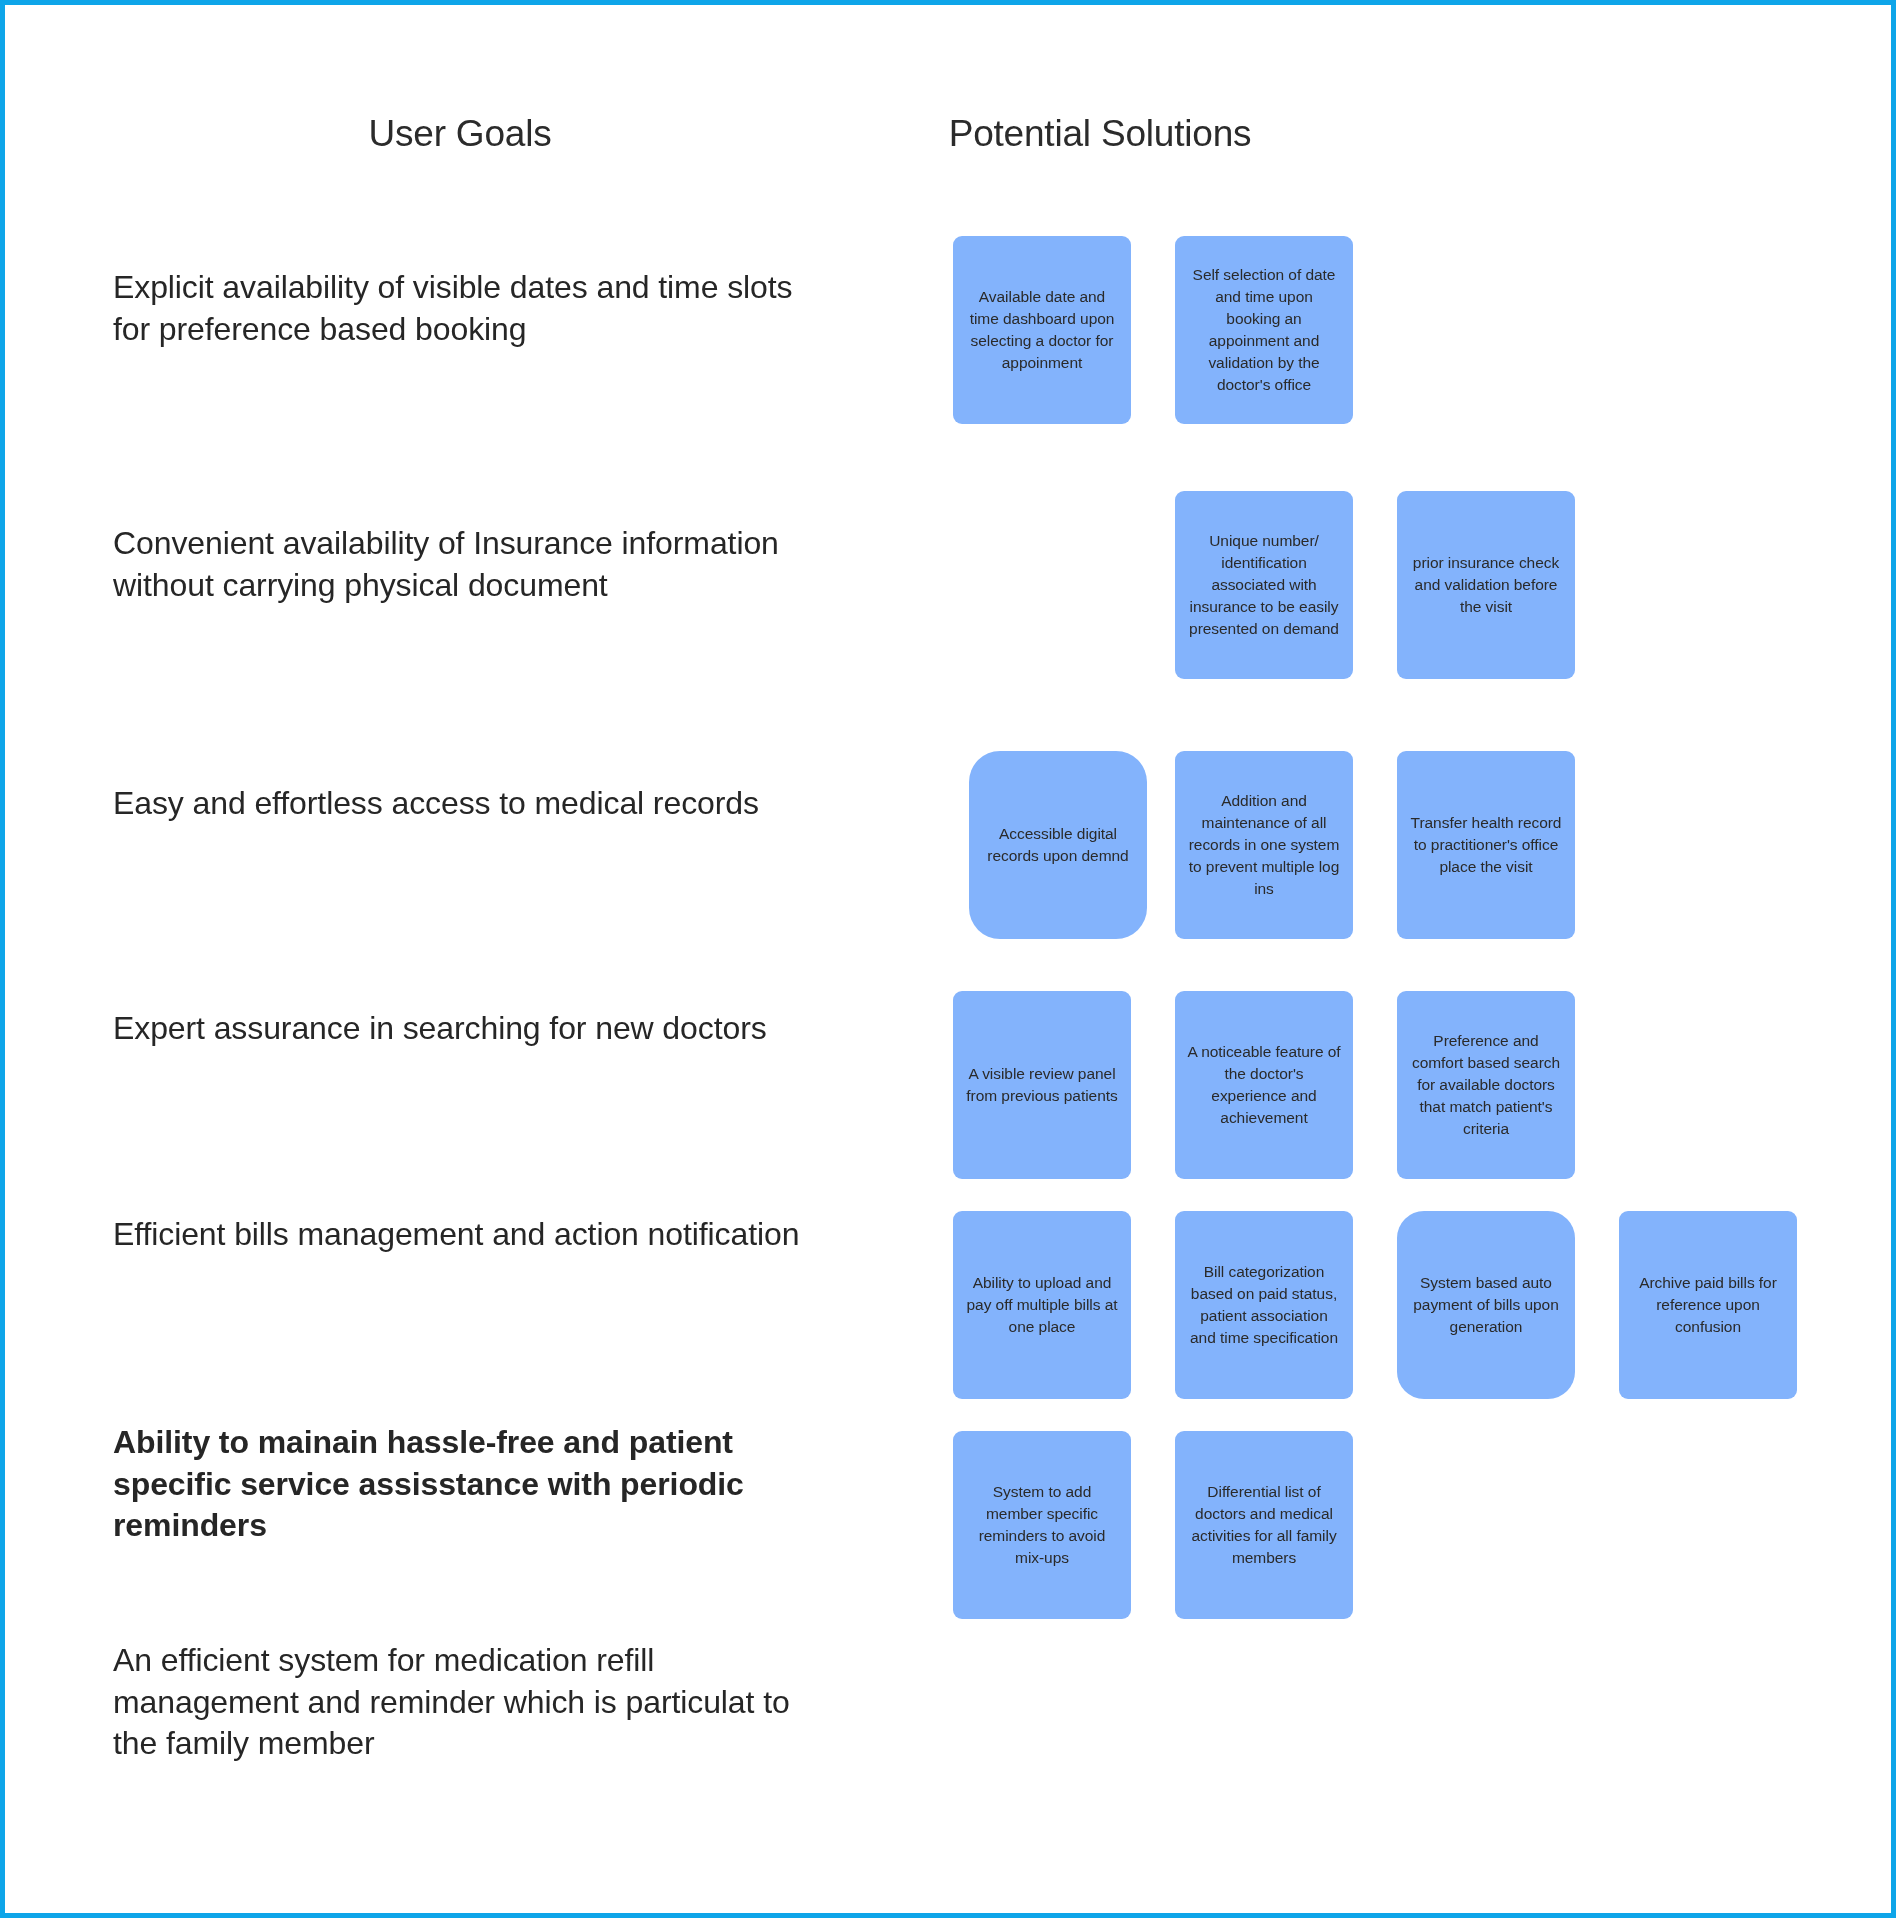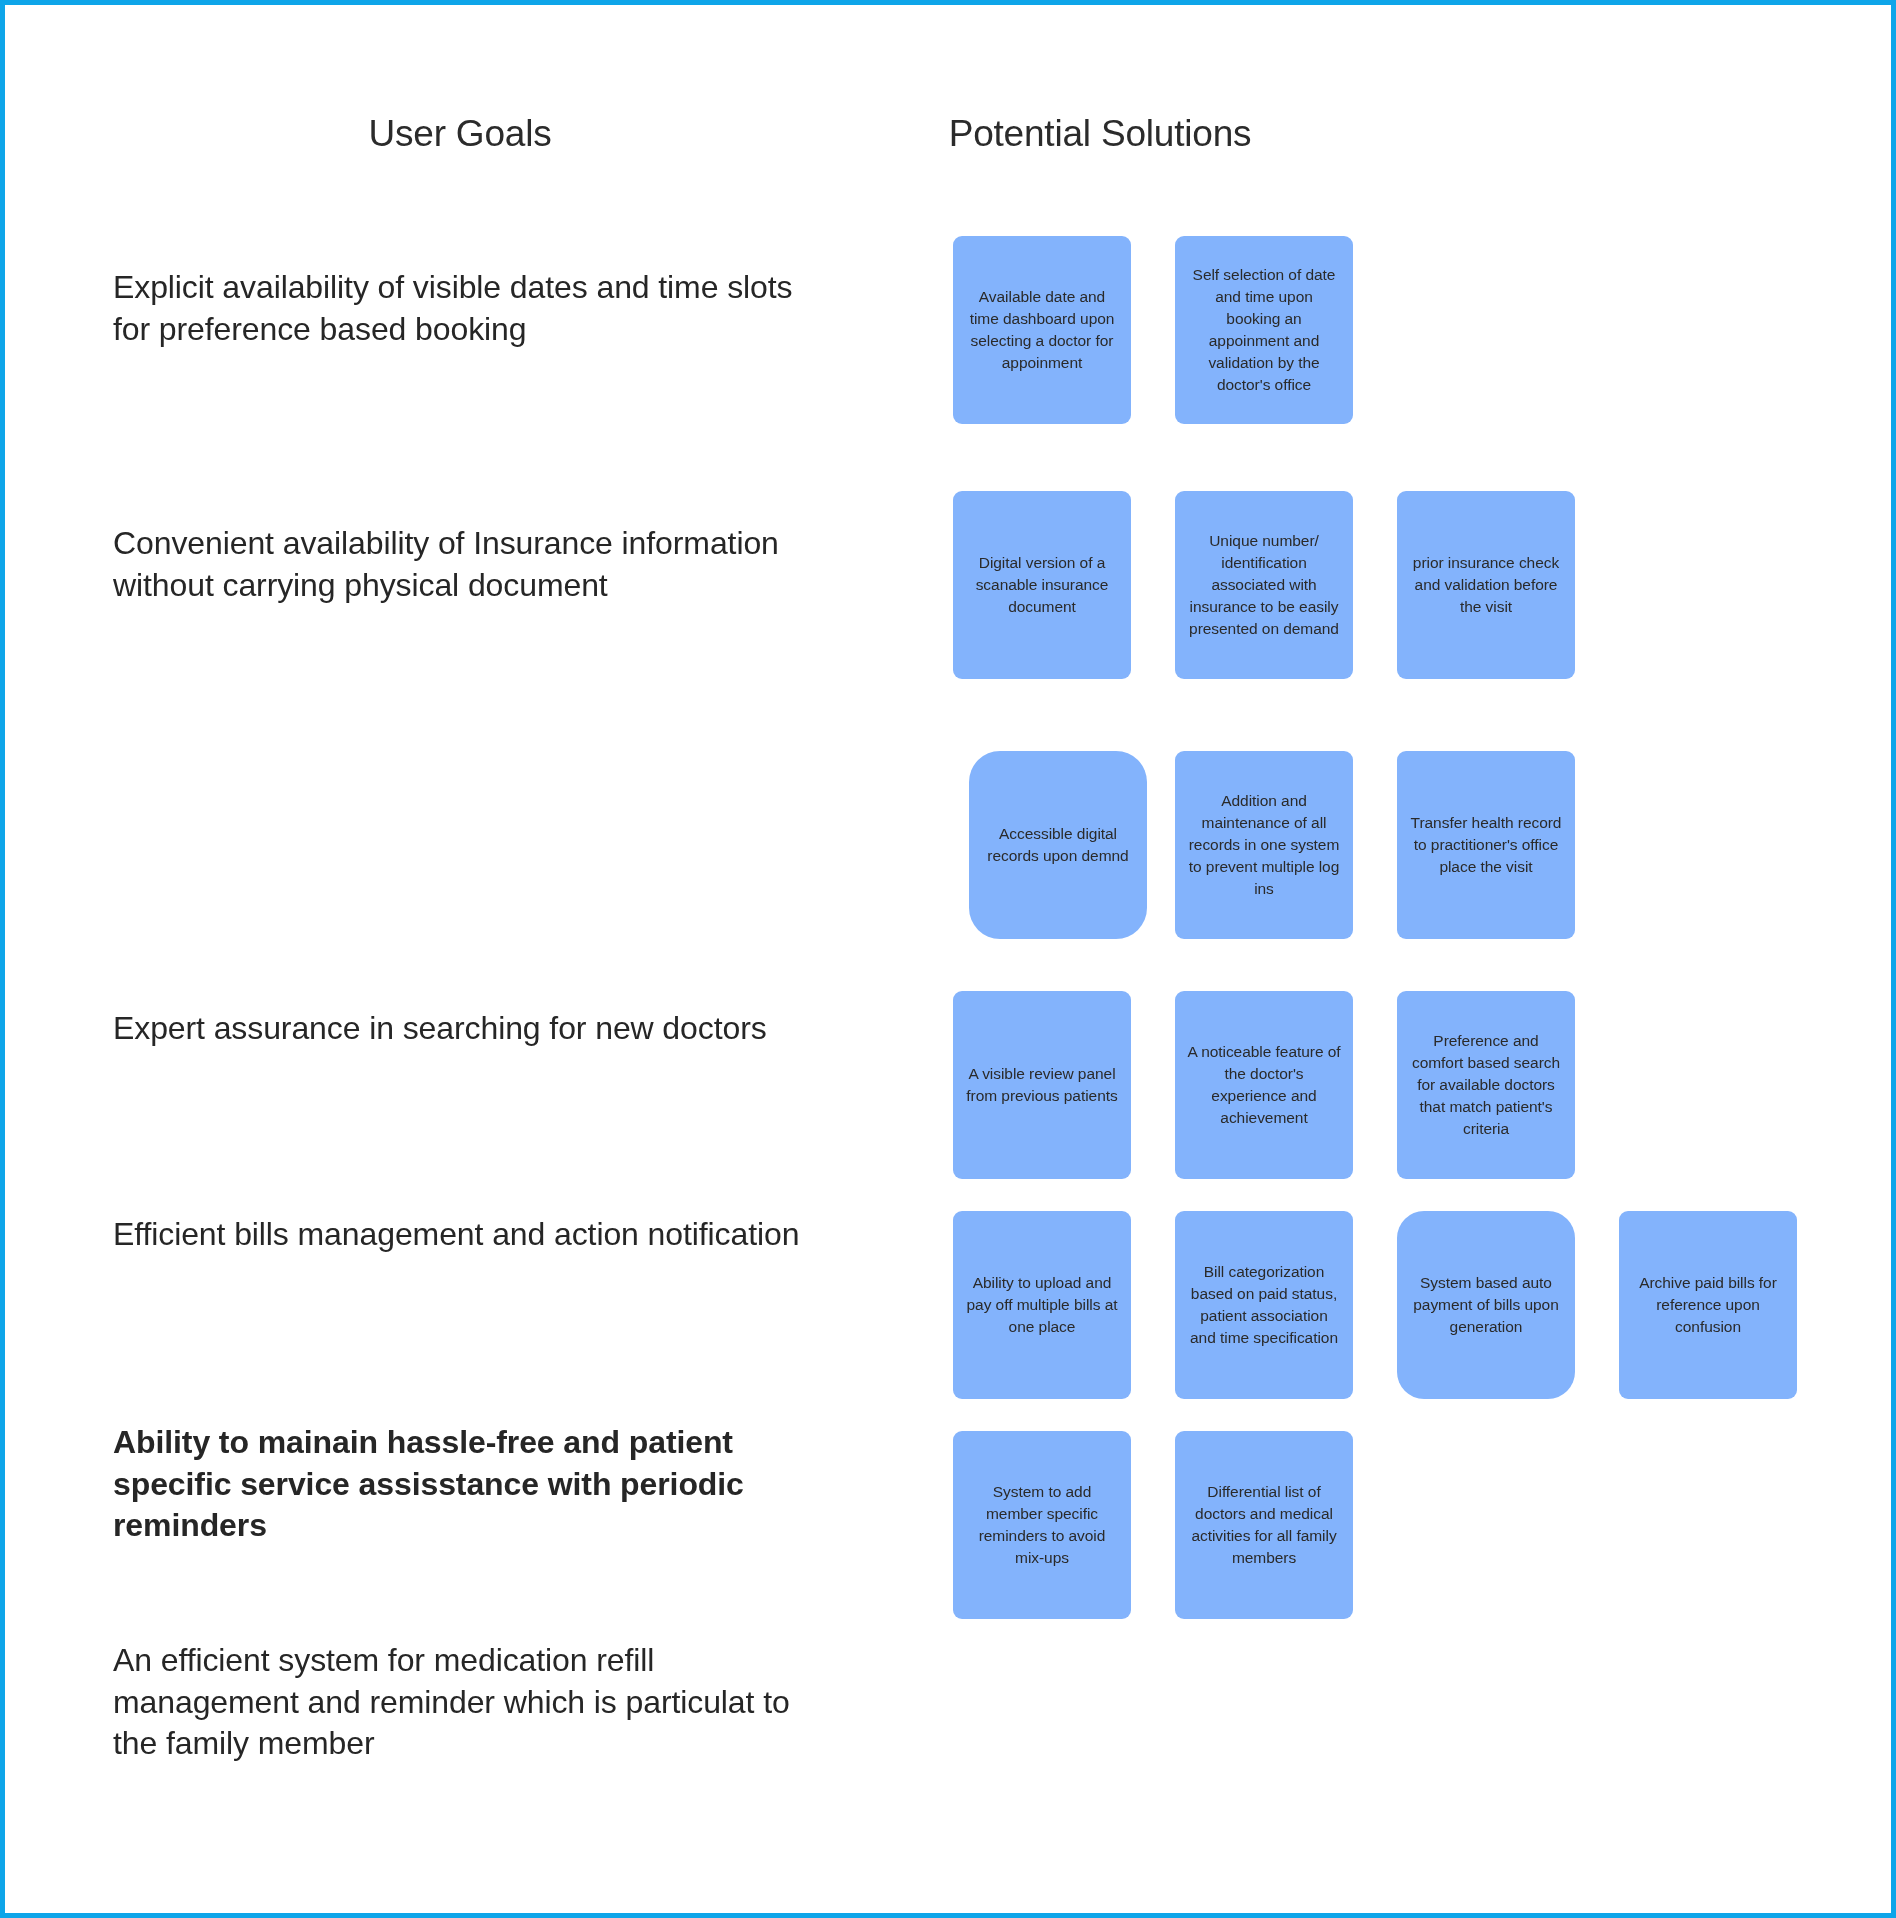--- a/index.html
+++ b/index.html
@@ -104,39 +104,37 @@
 
 <div id="canvas">
 
   <div class="col-header" id="header-user-goals">User Goals</div>
 
   <div class="col-header" id="header-potential-solutions">Potential Solutions</div>
 
   <div id="goals-column">
       <div class="goal-item" style="top: 262px;">Explicit availability of visible dates and time slots for preference based booking</div>
       <div class="goal-item" style="top: 518px;">Convenient availability of Insurance information without carrying physical document</div>
+      <div class="goal-item" style="top: 778px;">Easy and effortless access to medical records</div>
       <div class="goal-item" style="top: 1003px;">Expert assurance in searching for new doctors</div>
       <div class="goal-item" style="top: 1209px;">Efficient bills management and action notification</div>
       <div class="goal-item" style="top: 1417px; font-weight: bold;">Ability to mainain hassle-free and patient specific service assisstance with periodic reminders</div>
       <div class="goal-item" style="top: 1635px;">An efficient system for medication refill management and reminder which is particulat to the family member</div>
     </div>
 
   <div id="solutions-grid">
       <div class="solution-row" style="top: 203px; width: 444px;">
         <div class="solution-card" style="left: 0px; background: rgb(131, 179, 252);">
           <div class="solution-card-text">Available date and time dashboard upon selecting a doctor for appoinment</div>
         </div>
         <div class="solution-card" style="left: 222px; background: rgb(131, 179, 252);">
           <div class="solution-card-text">Self selection of date and time upon booking an appoinment and validation by the doctor's office</div>
         </div>
       </div>
       <div class="solution-row" style="top: 458px; width: 666px;">
-        <div class="solution-card" style="left: 0px; background: rgb(131, 179, 252);">
-          <div class="solution-card-text">Digital version of a scanable insurance document</div>
-        </div>
         <div class="solution-card" style="left: 222px; background: rgb(131, 179, 252);">
           <div class="solution-card-text">Unique number/ identification associated with insurance to be easily presented on demand</div>
         </div>
         <div class="solution-card" style="left: 444px; background: rgb(131, 179, 252);">
           <div class="solution-card-text">prior insurance check and validation before the visit</div>
         </div>
       </div>
       <div class="solution-row" style="top: 718px; width: 666px;">
         <div class="solution-card" style="left: 16px; background: rgb(131, 179, 252); border-radius: 31px;">
           <div class="solution-card-text">Accessible digital records upon demnd</div>

